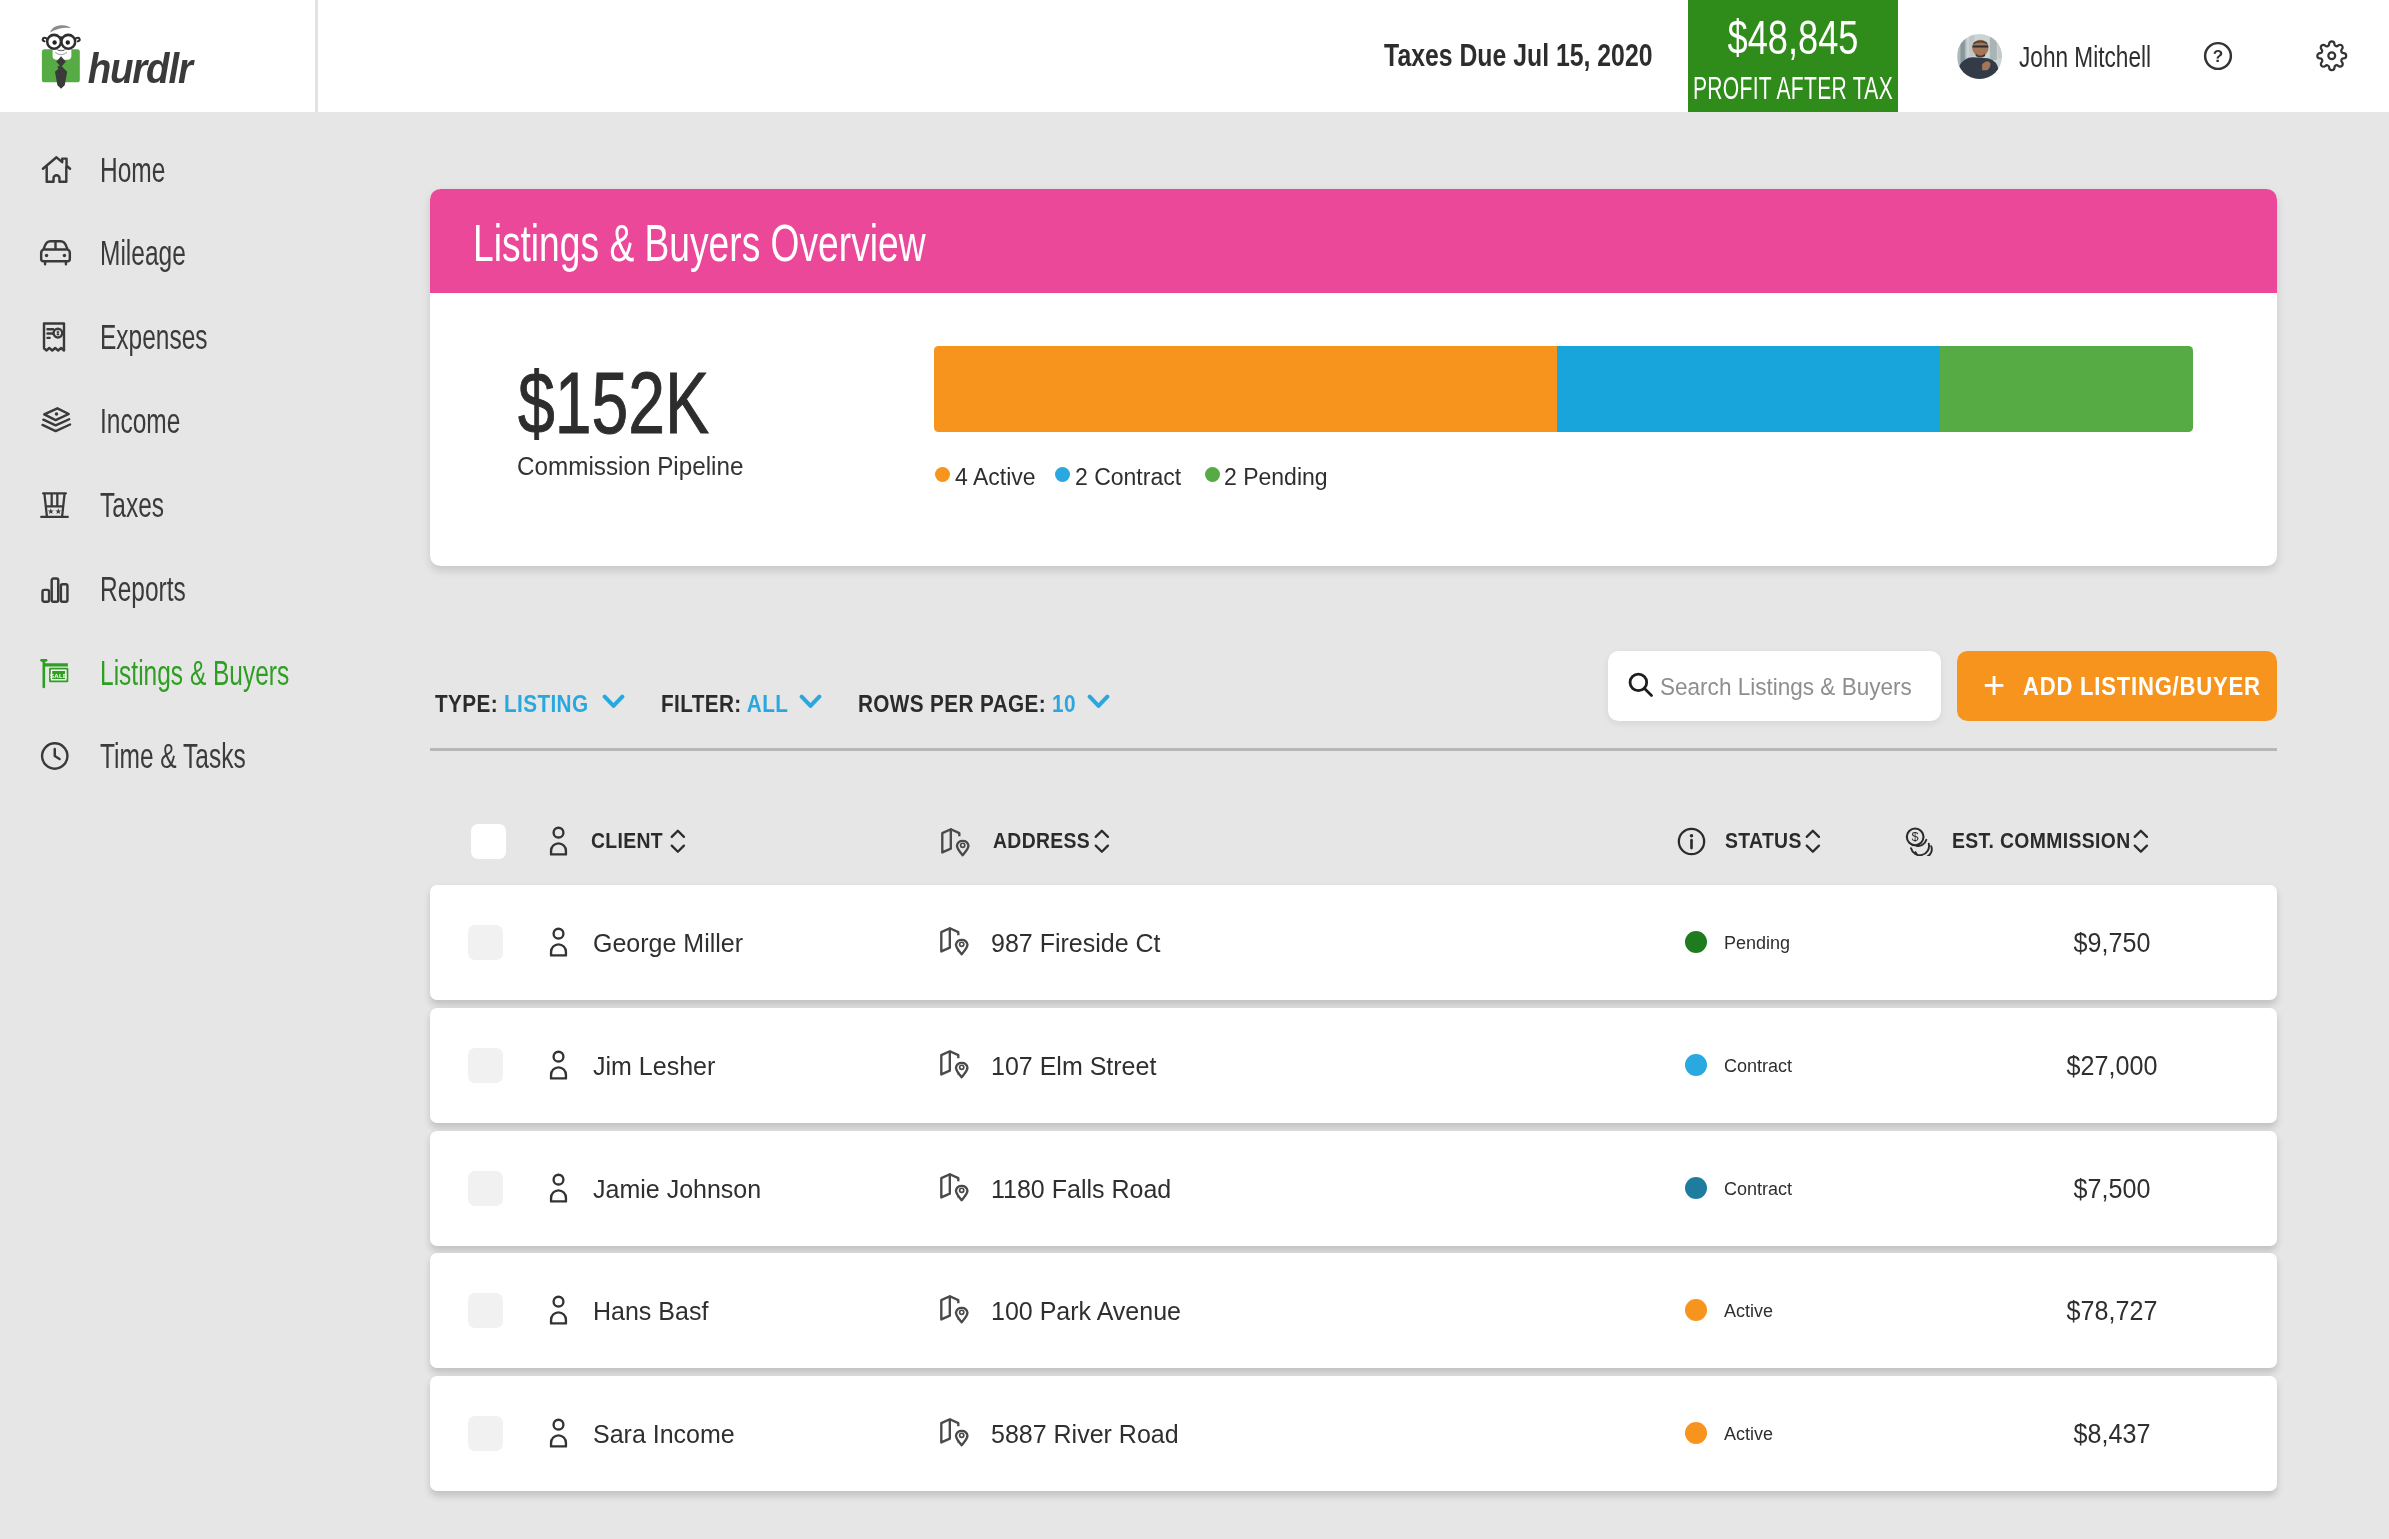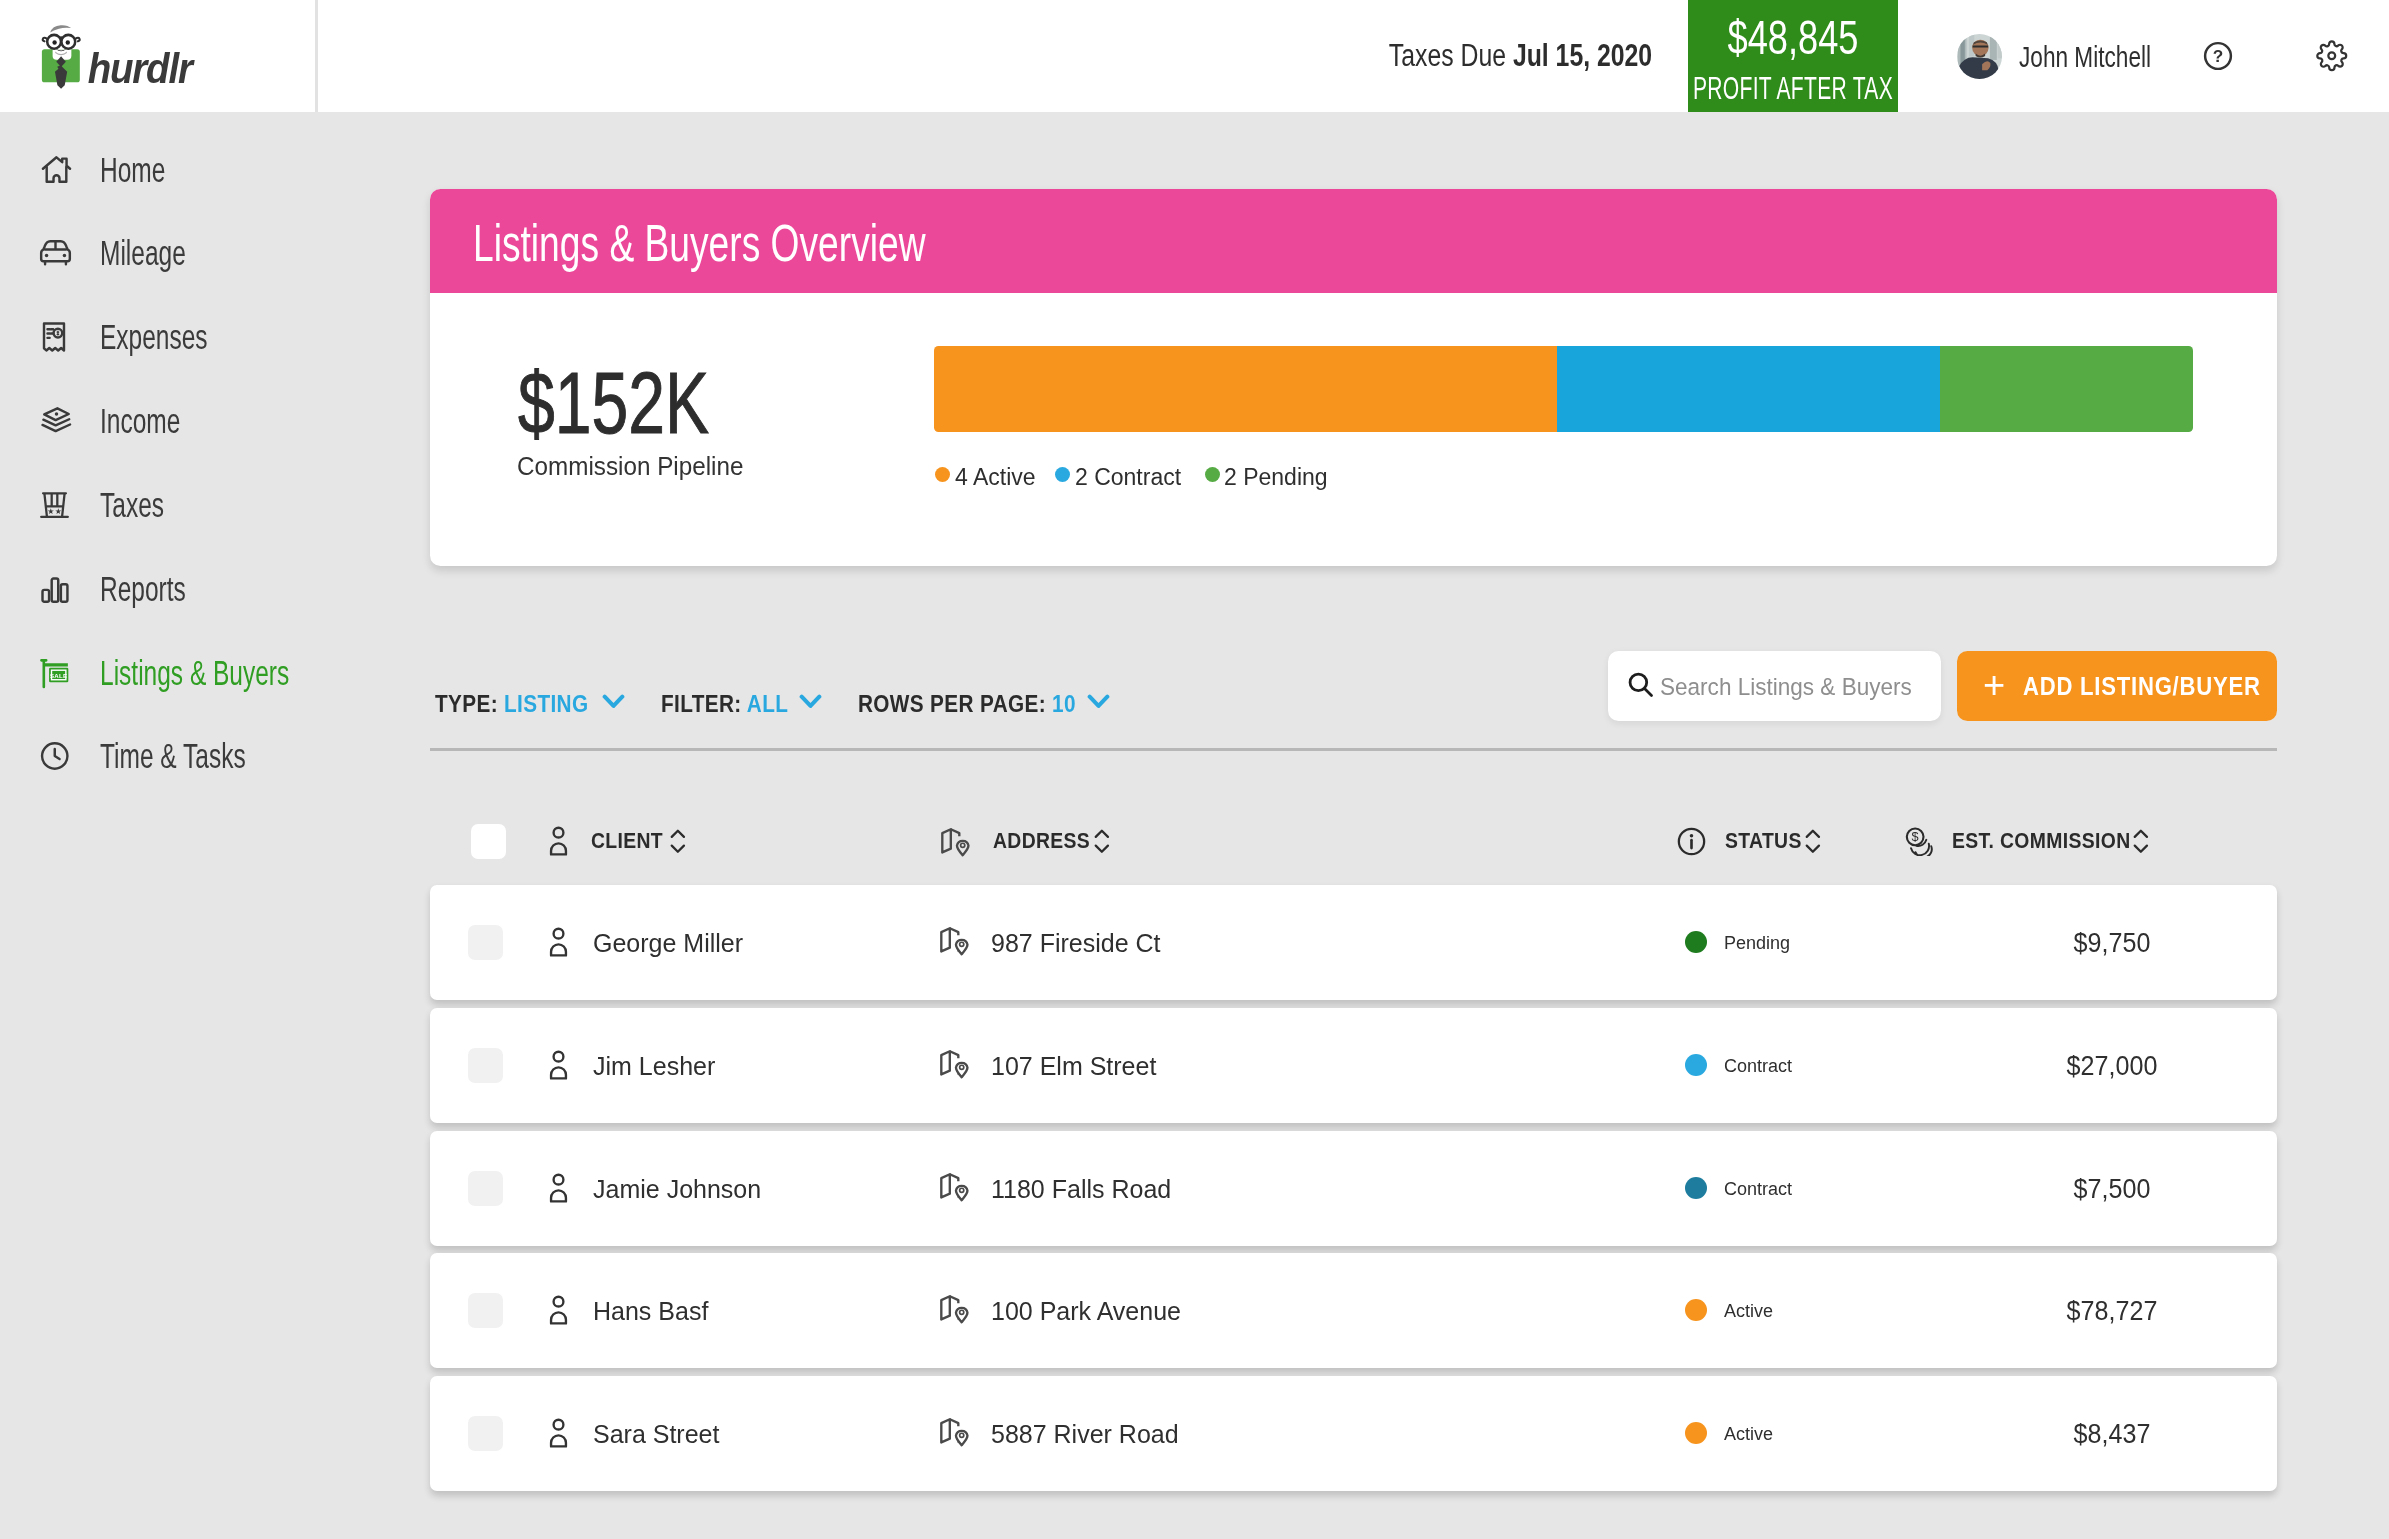--- a/index.html
+++ b/index.html
@@ -3,21 +3,21 @@
 <meta charset="utf-8">
 <style>
   * { margin:0; padding:0; box-sizing:border-box; }
   html,body { width:2389px; height:1539px; }
   body { background:#e6e6e6; font-family:"Liberation Sans", sans-serif; color:#2f2f2f; position:relative; overflow:hidden; }
   .abs { position:absolute; }
 
   
   .header { position:absolute; left:0; top:0; width:2389px; height:112px; background:#ffffff; }
   .hdr-divider { position:absolute; left:315px; top:0; width:2.6px; height:112px; background:#e2e2e2; }
-  .taxes { position:absolute; left:1224px; top:0; width:428px; height:112px; line-height:112px; text-align:right; font-size:31px; color:#2d2d2d; }
+  .taxes { position:absolute; left:1224px; top:0; width:428px; height:112px; line-height:112px; text-align:right; font-size:31px; color:#2d2d2d;font-weight:bold; }
   .taxes span.inner { display:inline-block; transform:scaleX(0.80); transform-origin:right center; white-space:nowrap; }
   .profit { position:absolute; left:1688px; top:0; width:210px; height:112px; background:#2f8b1a; text-align:center; color:#fff; }
   .profit .amt { position:absolute; top:8.7px; left:50%; font-size:49px; transform:scaleX(0.74) translateX(-50%); transform-origin:left top; white-space:nowrap; }
   .profit .lbl { position:absolute; top:71px; left:50%; font-size:31px; transform:scaleX(0.68) translateX(-50%); transform-origin:left top; letter-spacing:0.4px; white-space:nowrap; }
   .uname { position:absolute; left:2019px; top:0; height:112px; line-height:114px; font-size:29px; color:#2e2e2e; transform:scaleX(0.78); transform-origin:left center; }
 
   
   .nav-item { position:absolute; left:0; width:316px; height:56px;padding-left:14px; }
   .nav-item svg { position:absolute; left:39px; top:50%; transform:translateY(-50%); }
   .nav-item .t { position:absolute; left:100px; top:50%; transform:translateY(-50%) scaleX(0.70); transform-origin:left center; font-size:35px; color:#3b3b3b; white-space:nowrap; }
@@ -351,21 +351,21 @@
   <div class="dot" style="background:#f7941e;"></div>
   <div class="status">Active</div>
   <div class="comm">$78,727</div>
 </div>
 <div class="row" style="top:1376px;">
   <div class="checkbox cb"></div>
   <svg class="person" width="21" height="31.5" viewBox="0 0 23 36">
  <circle cx="11.5" cy="7.6" r="5.6" stroke="#333" stroke-width="2.7" fill="none"></circle>
  <path d="M3 32.5 v-4.2 a8.5 8.5 0 0 1 17 0 V32.5 z" stroke="#333" stroke-width="2.7" fill="none" stroke-linejoin="round"></path>
 </svg>
-  <div class="name">Sara Street</div>
+  <div class="name">Sara Income</div>
   <svg class="map" width="34" height="35" viewBox="0 0 36 37">
  <path d="M3.5 8.5 L12.5 4.5 V25 L3.5 29 z" stroke="#4a4a4a" stroke-width="2.5" fill="none" stroke-linejoin="round"></path>
  <path d="M12.5 4.5 L21.5 8.5 V12" stroke="#4a4a4a" stroke-width="2.5" fill="none" stroke-linejoin="round"></path>
  <path d="M21.5 29 L21.5 28" stroke="#4a4a4a" stroke-width="2.5" fill="none"></path>
  <path d="M25 32 C 21.5 28 19 25.2 19 21.8 A 6.2 6.2 0 0 1 31.2 21.8 C 31.2 25.2 28.5 28 25 32 z" stroke="#4a4a4a" stroke-width="2.5" fill="none" stroke-linejoin="round"></path>
  <circle cx="25.1" cy="21.5" r="2.2" stroke="#4a4a4a" stroke-width="1.8" fill="none"></circle>
 </svg>
   <div class="addr">5887 River Road</div>
   <div class="dot" style="background:#f7941e;"></div>
   <div class="status">Active</div>

